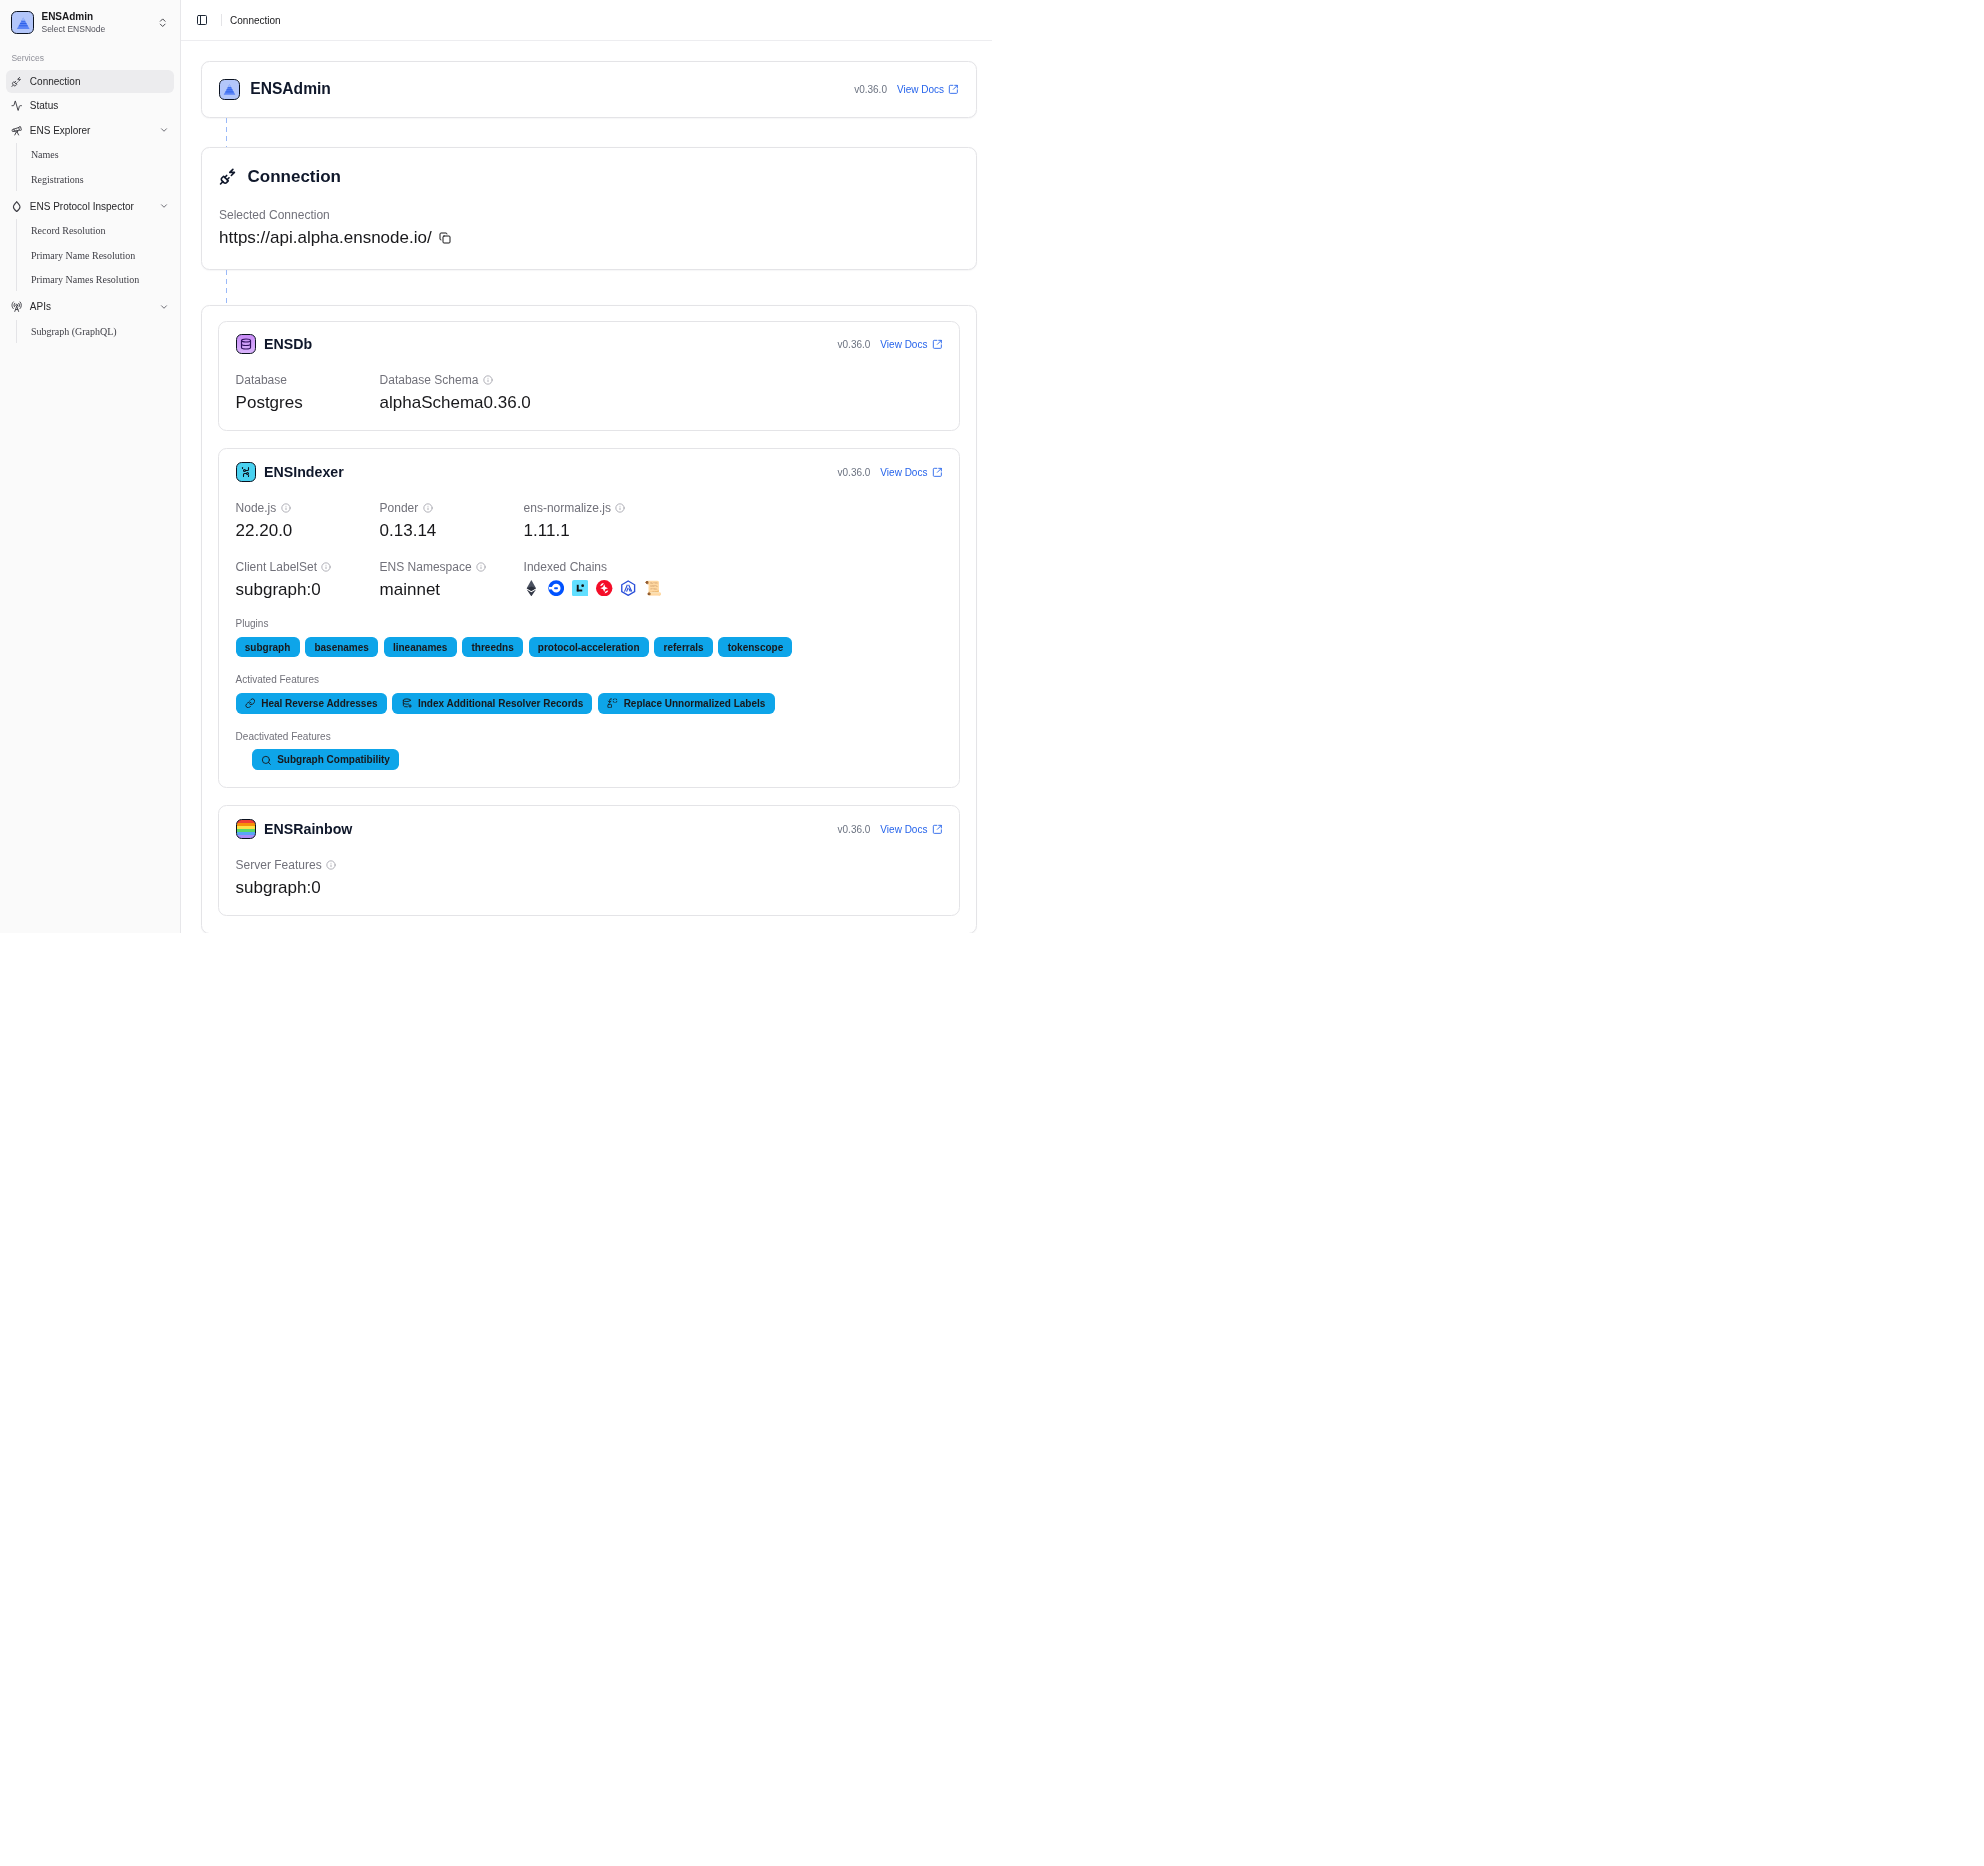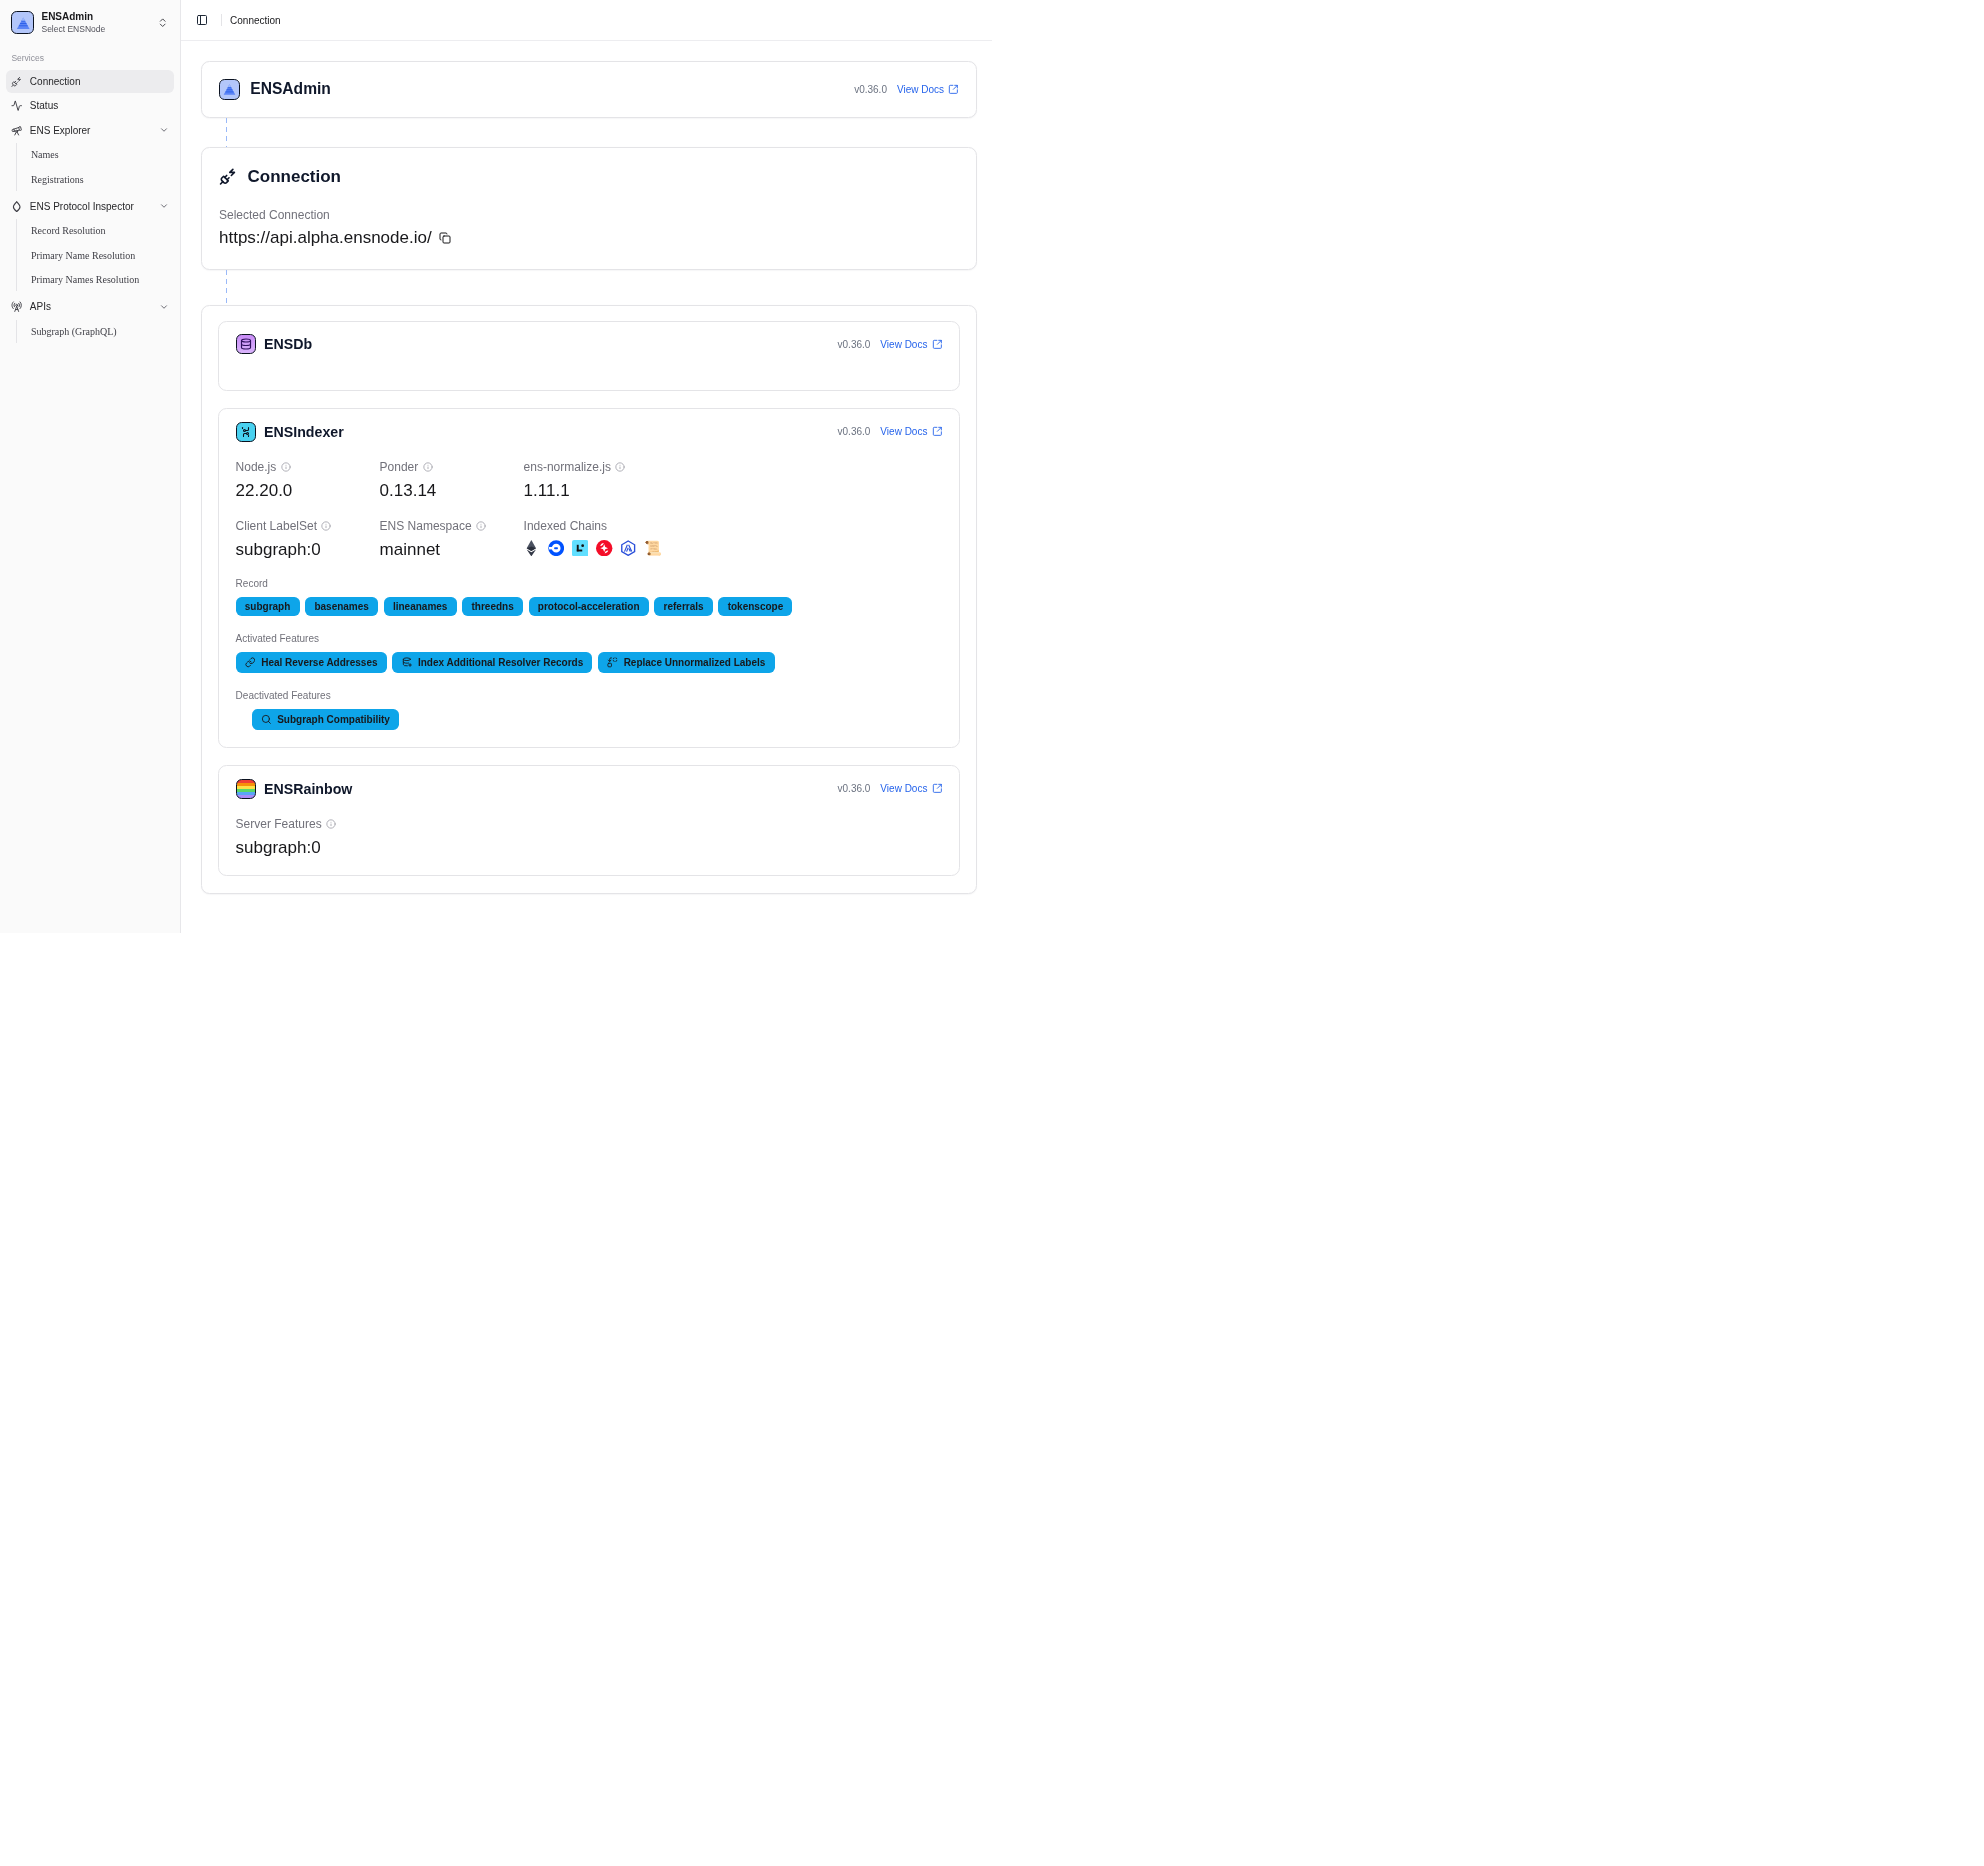--- a/index.html
+++ b/index.html
@@ -320,20 +320,41 @@
             <a class="docs-link">
               <span>View Docs</span>
               <svg class="ic" width="10.7" height="10.7" viewBox="0 0 24 24">
                   <path d="M21 13v6a2 2 0 0 1-2 2H5a2 2 0 0 1-2-2V5a2 2 0 0 1 2-2h6"></path>
                   <path d="m21 3-9 9"></path>
                   <path d="M15 3h6v6"></path>
                 </svg>
             </a>
           </div>
         </div>
+        <div class="field-grid" style="grid-template-columns:144px 1fr; margin-bottom:0;">
+          <div>
+            <div class="field-label">
+                <span>Database</span>
+              </div>
+            <div class="field-value">Postgres</div>
+          </div>
+          <div>
+            <div class="field-label">
+              <span>Database Schema</span>
+              <span class="info-ic">
+                  <svg class="ic" width="10" height="10" viewBox="0 0 24 24">
+                    <circle cx="12" cy="12" r="10"></circle>
+                    <path d="M12 16v-4"></path>
+                    <path d="M12 8h.01"></path>
+                  </svg>
+                </span>
+            </div>
+            <div class="field-value">alphaSchema0.36.0</div>
+          </div>
+        </div>
       </div>
 
       <div class="subcard">
         <div class="subcard-header">
           <div class="subcard-title-wrap">
             <div class="tile tile-28" style="background:#49d1f0;">
               <svg class="ic" width="12" height="12" viewBox="0 0 24 24" style="color:#0b1220; stroke-width:2.2">
                   <path d="M11 9h4a2 2 0 0 0 2-2V3"></path>
                   <circle cx="9" cy="9" r="2"></circle>
                   <path d="M7 21v-4a2 2 0 0 1 2-2h4"></path>
@@ -465,21 +486,21 @@
                 <svg width="16.4" height="16.4" viewBox="0 0 24 24">
                     <path d="M12 1.5 21.4 7v10L12 22.5 2.6 17V7Z" fill="none" stroke="#2b50da" stroke-width="2"></path>
                     <path d="M10.8 7 6.6 17M12.6 7l4.6 10M12 11.4 9.6 17M13.3 12.8l1.8 4.2" stroke="#2b50da" stroke-width="1.7" fill="none"></path>
                   </svg>
               </span>
               <span class="chain" style="font-size:14.2px; line-height:1;">📜</span>
             </div>
           </div>
         </div>
 
-        <div class="section-label">Record</div>
+        <div class="section-label">Plugins</div>
         <div class="chip-row">
           <span class="chip">subgraph</span>
           <span class="chip">basenames</span>
           <span class="chip">lineanames</span>
           <span class="chip">threedns</span>
           <span class="chip">protocol-acceleration</span>
           <span class="chip">referrals</span>
           <span class="chip">tokenscope</span>
         </div>
 

